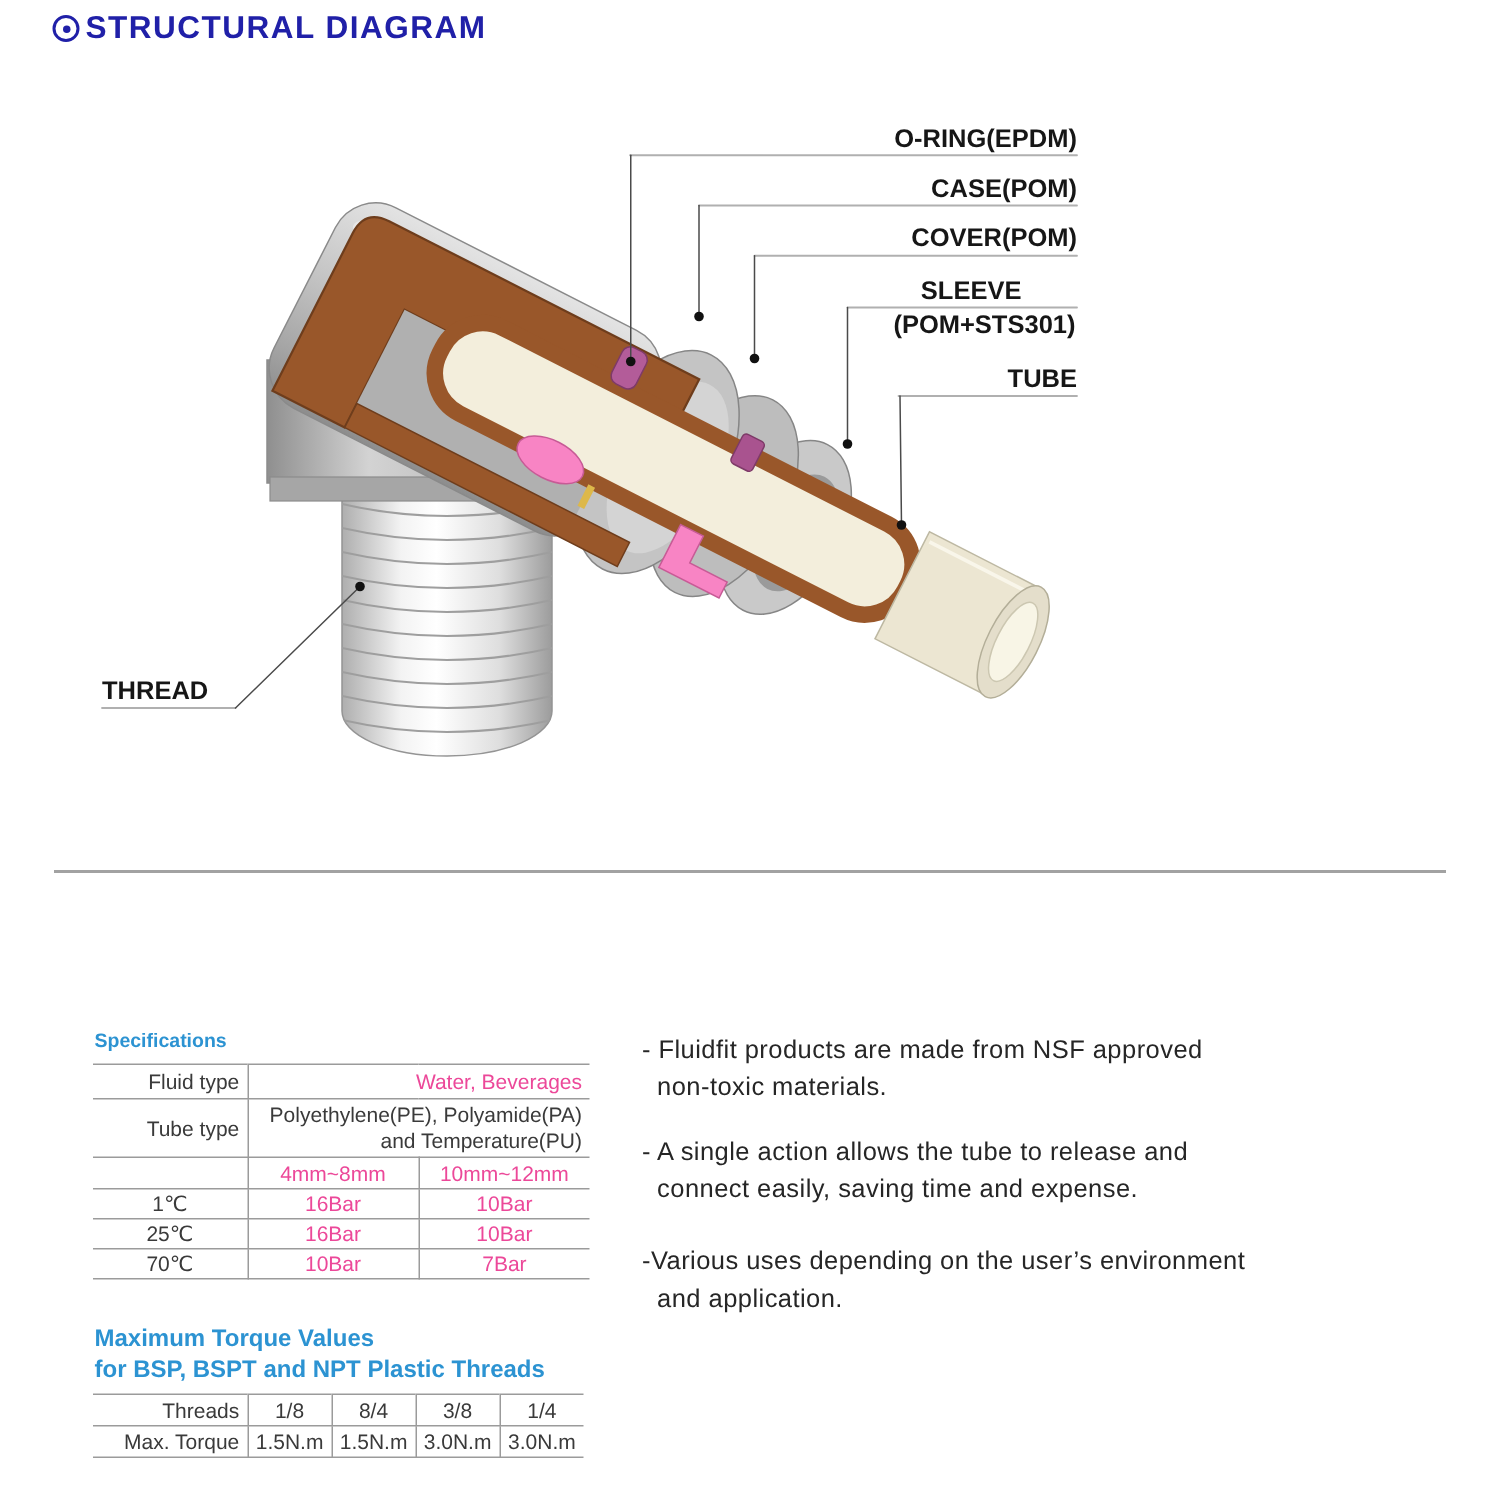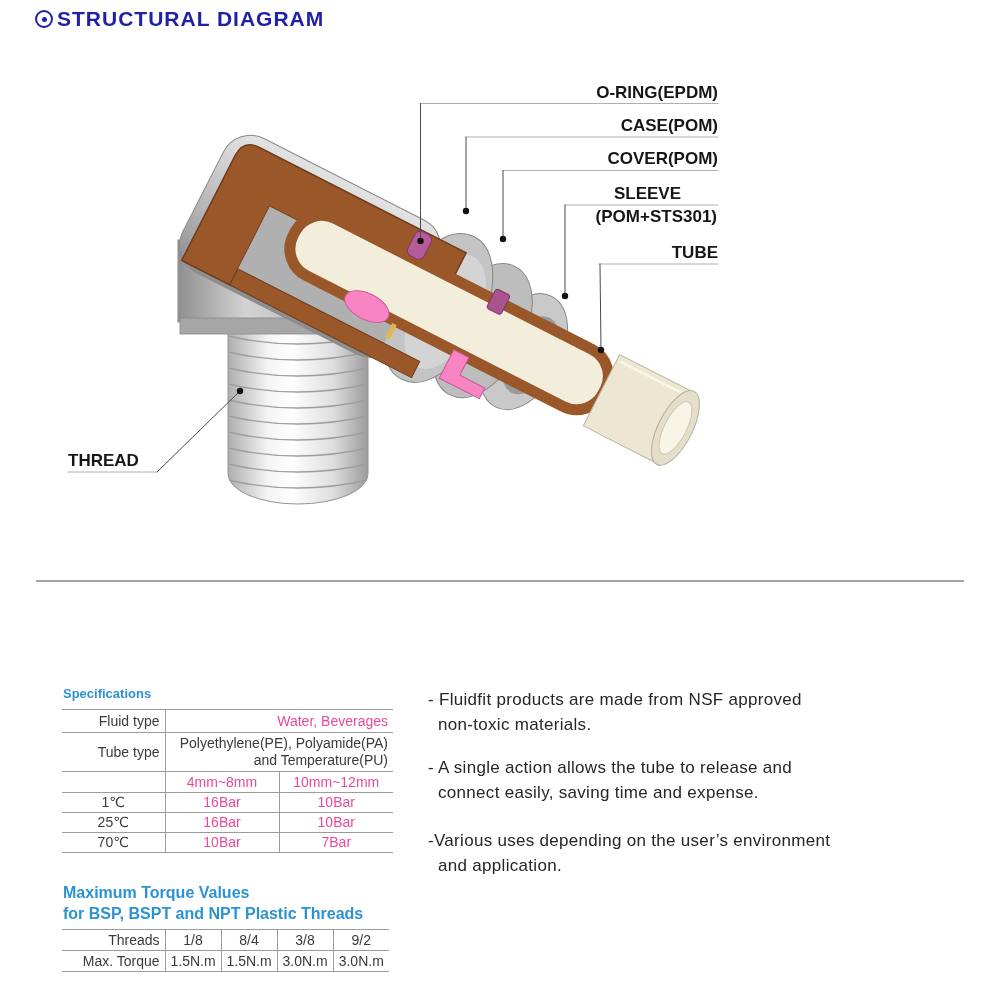--- a/index.html
+++ b/index.html
@@ -237,21 +237,21 @@
         <col style="width:56px">
         <col style="width:56px">
         <col style="width:56px">
       </colgroup>
     <tbody>
         <tr>
       <td class="lft">Threads</td>
       <td class="ctr">1/8</td>
       <td class="ctr">8/4</td>
       <td class="ctr">3/8</td>
-      <td class="ctr">9/2</td>
+      <td class="ctr">1/4</td>
     </tr>
     <tr>
       <td class="lft">Max. Torque</td>
       <td class="ctr">1.5N.m</td>
       <td class="ctr">1.5N.m</td>
       <td class="ctr">3.0N.m</td>
       <td class="ctr">3.0N.m</td>
     </tr>
   </tbody>
     </table>

